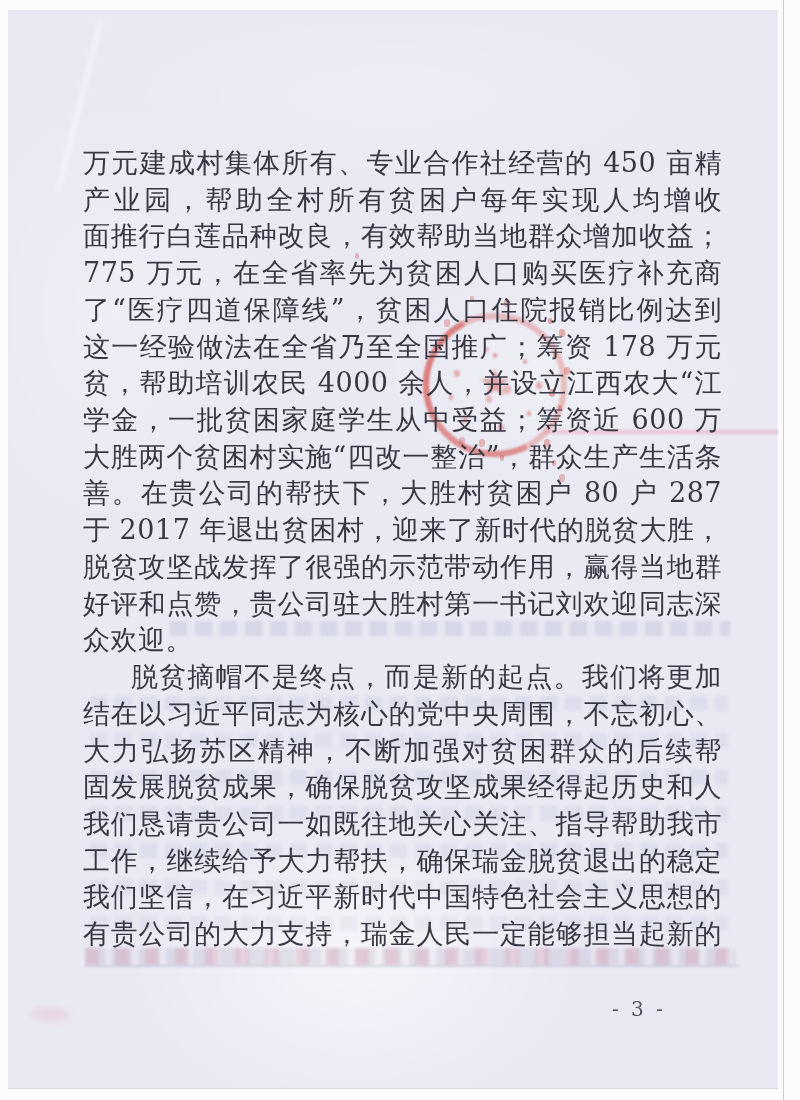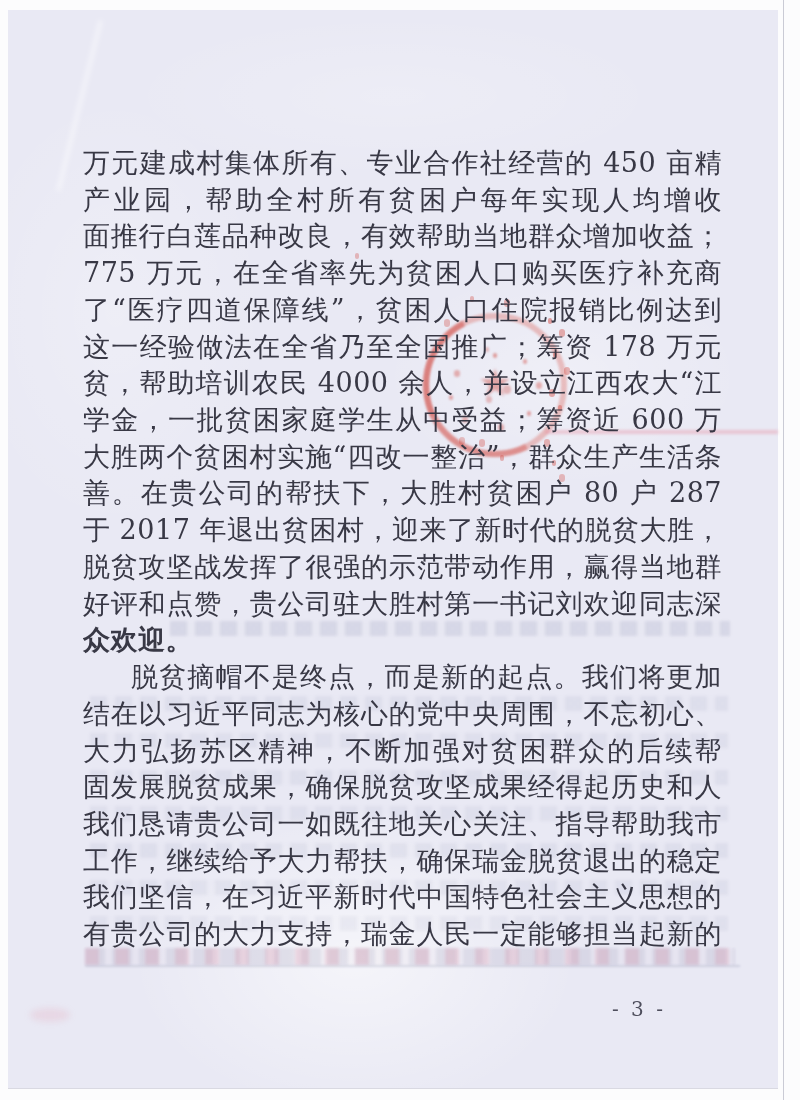--- a/index.html
+++ b/index.html
@@ -32,21 +32,21 @@
   .text-block{
     position:absolute;left:83px;top:145px;width:639px;
     font-size:27px;line-height:36.72px;color:#383845;
     letter-spacing:.5px;
   }
   .tl{
     height:36.72px;overflow:hidden;
     text-align:justify;text-align-last:justify;
     filter:blur(.2px);
   }
-  .tl.short{text-align-last:left;font-weight:bold;}
+  .tl.short{text-align-last:left;}
   .tl.indent{text-indent:48px;}
   
   .page-number{
     position:absolute;left:612px;top:997px;width:90px;
     font-size:20px;letter-spacing:3px;color:#4e4e5c;
     text-align:left;filter:blur(.2px);
   }
   
   .seal{
     position:absolute;left:423px;top:313px;width:144px;height:144px;

